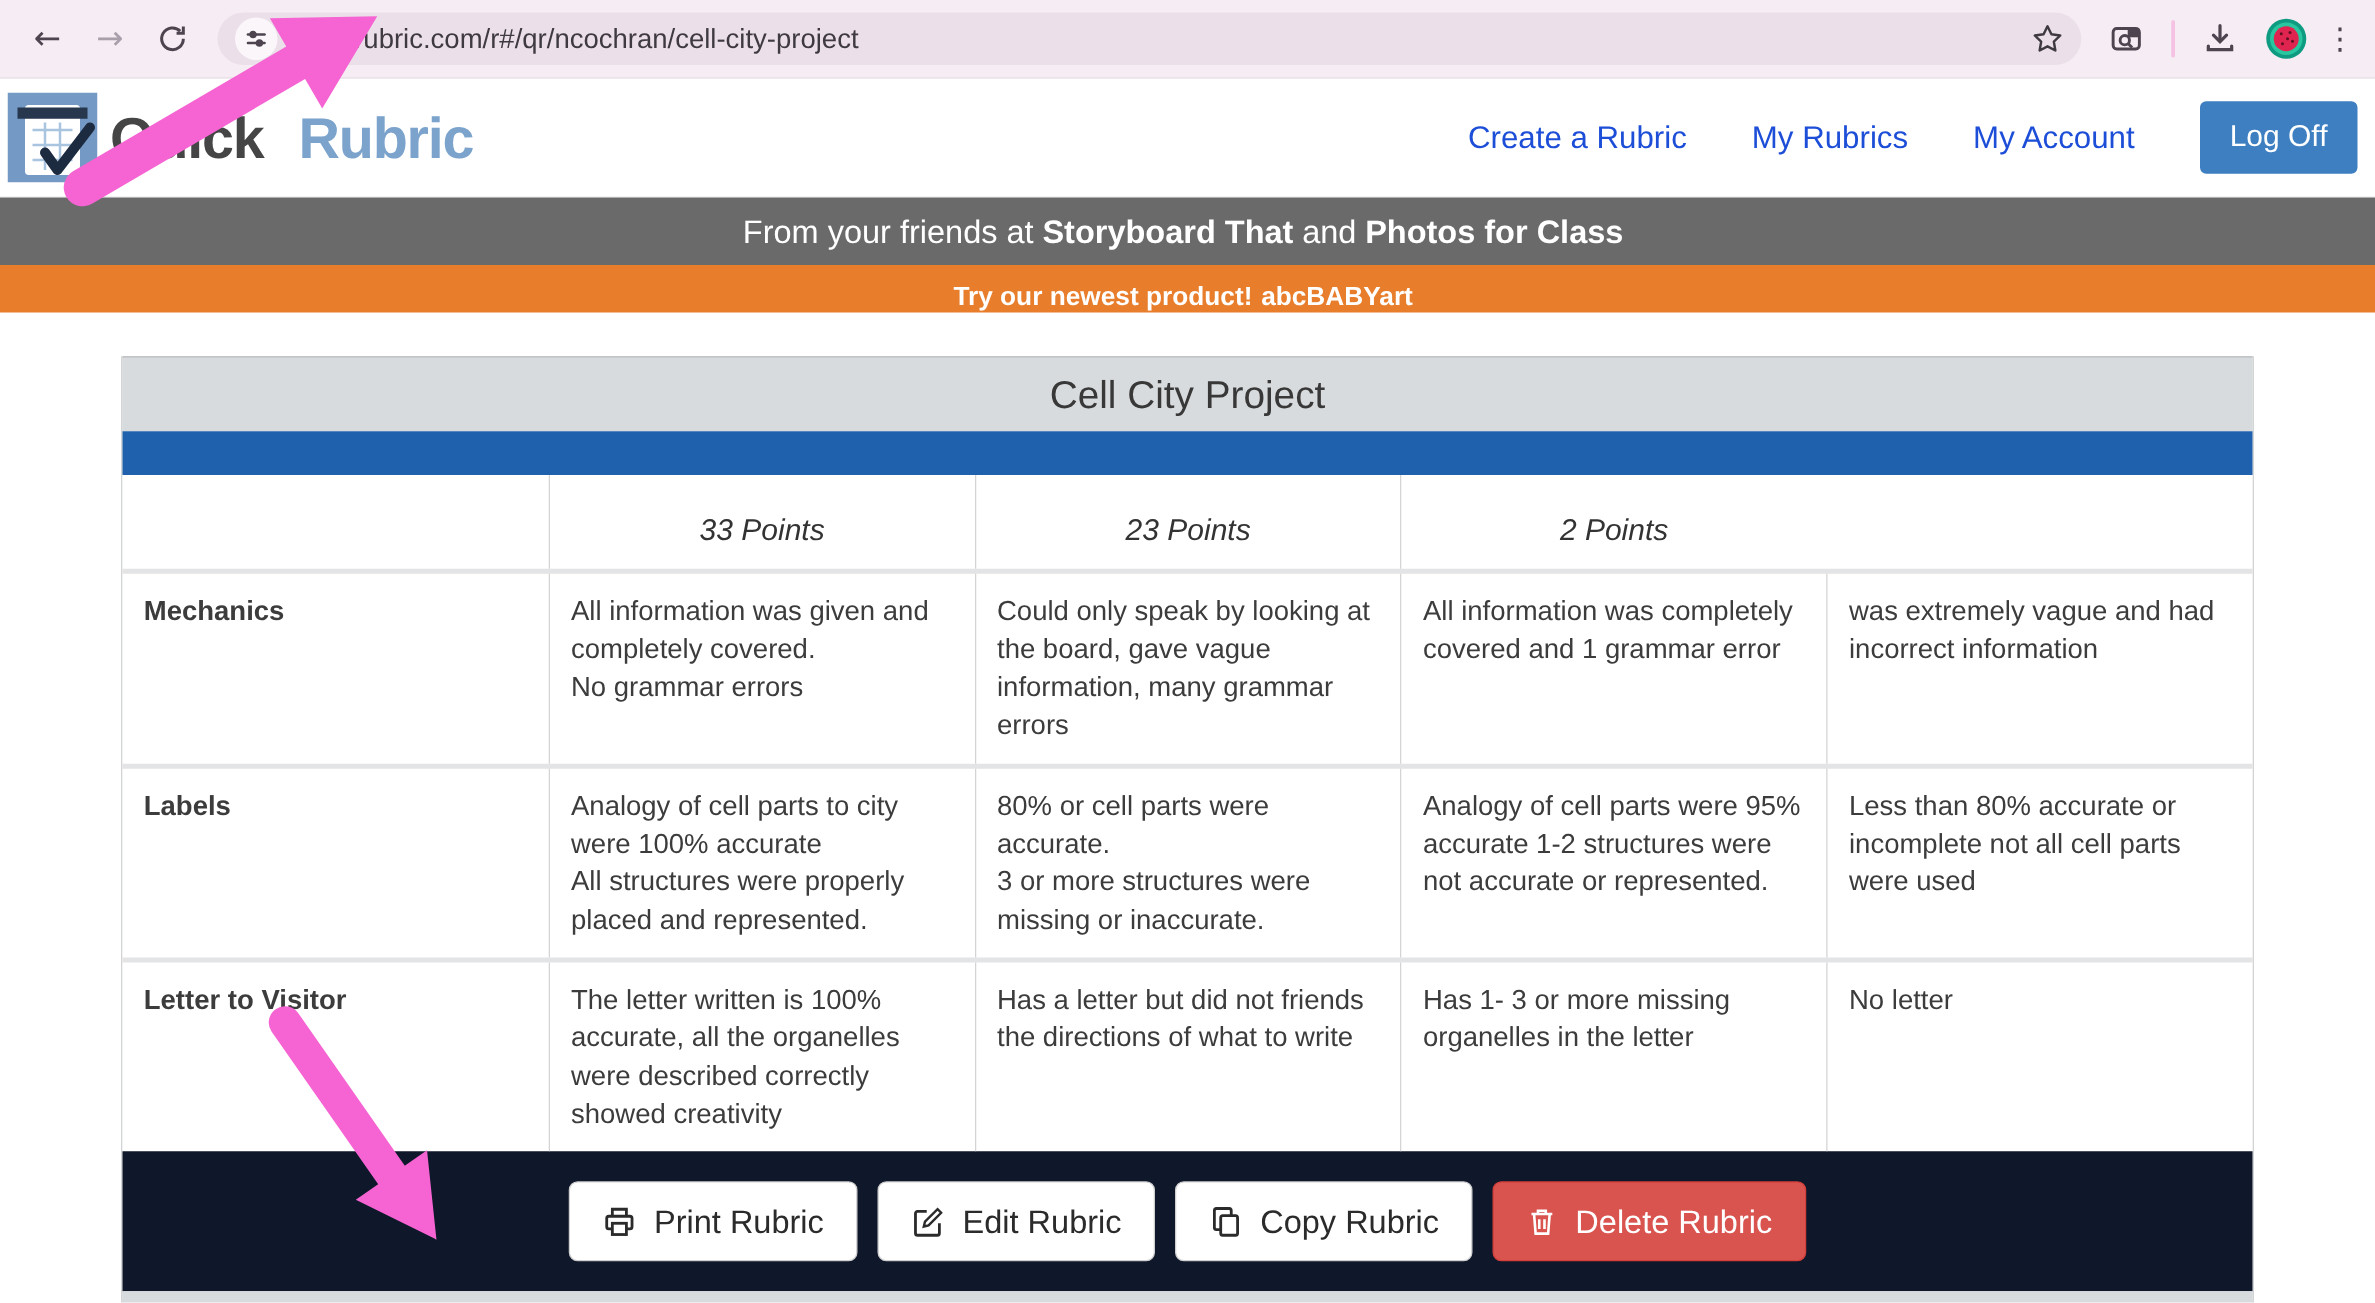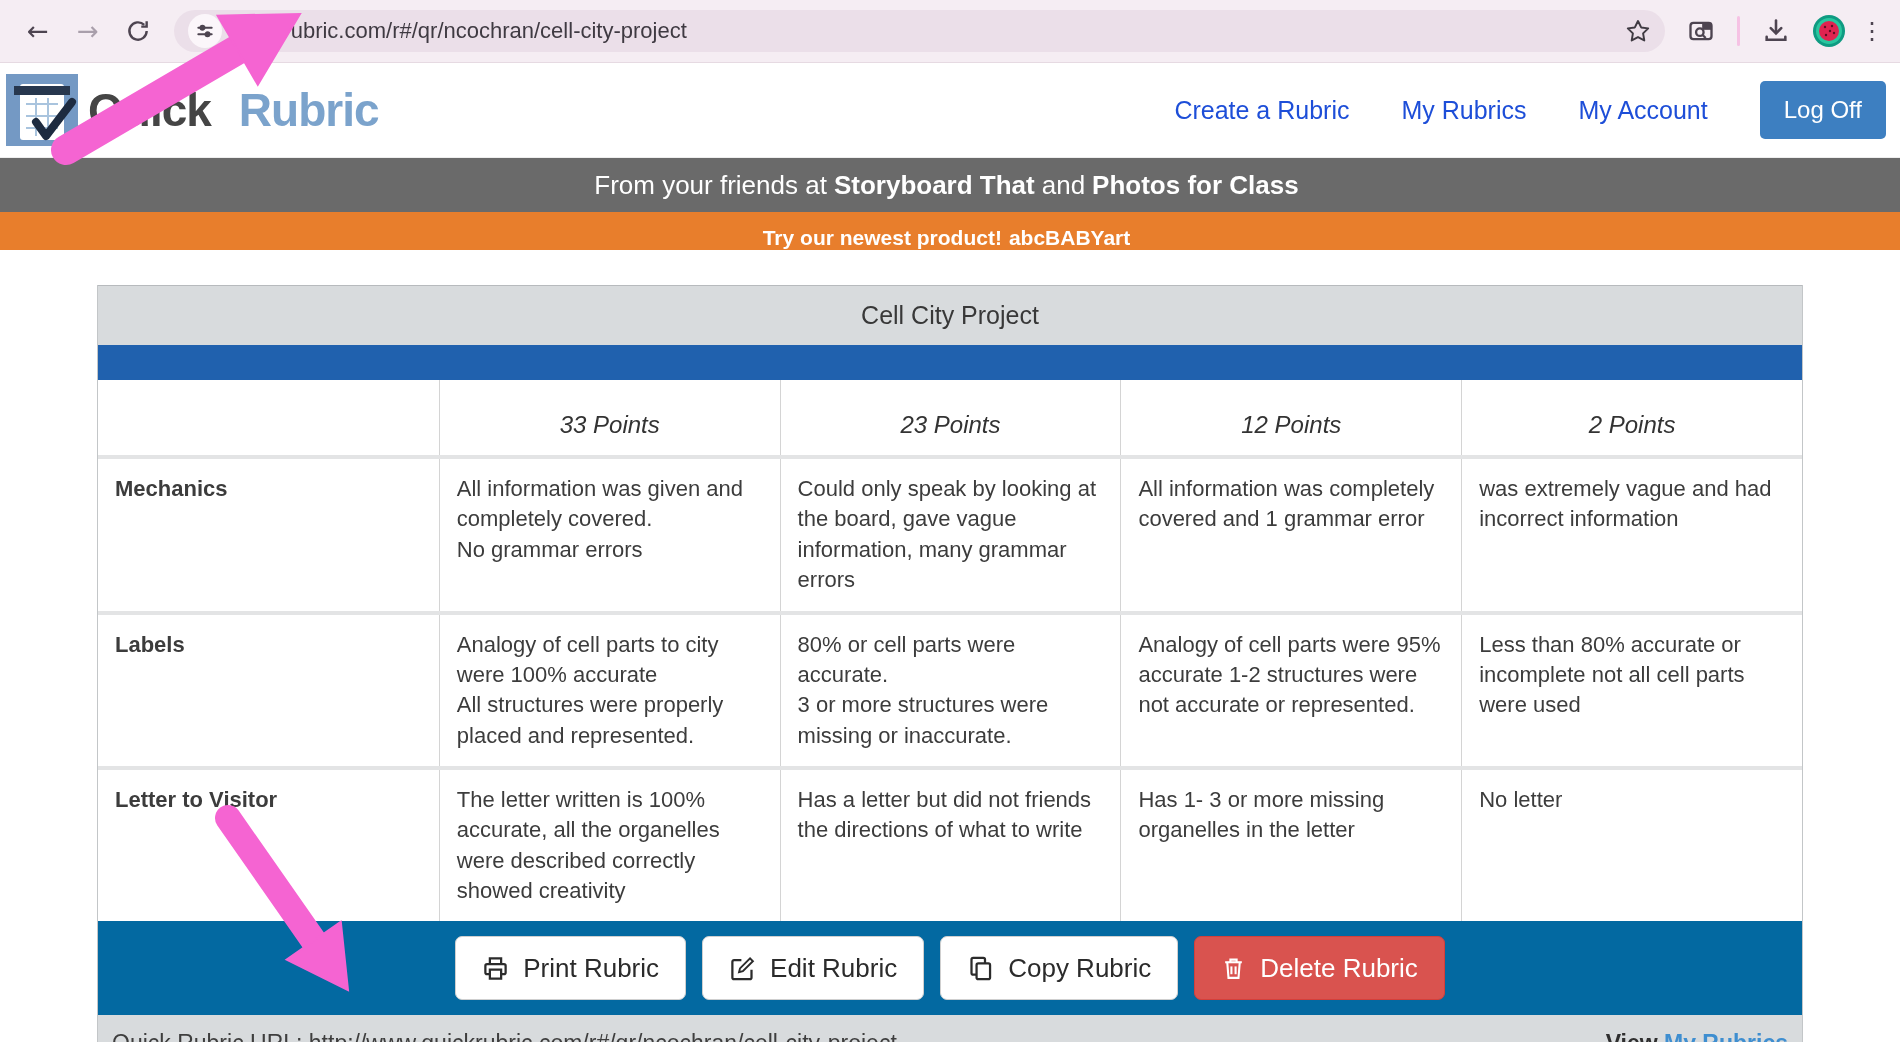--- a/index.html
+++ b/index.html
@@ -63,37 +63,37 @@
   }
   .banner-gray b, .banner-orange b { margin:0 7px; }
   .banner-gray span, .banner-orange span { white-space:pre; }
 
   
   .content { padding-top:35px; }
   .rubric { width:1706px; margin:0 auto; border:1px solid #c3c6c8; border-top:none; }
   .rubric-title {
     height:60px; background:#d8dbdd; border-top:1px solid #b7babd;
     display:flex; align-items:center; justify-content:center;
-    font-size:25px; color:#383838;
+    font-size:31px; color:#383838;
   }
   .blue-bar { height:35px; background:#2061ae; }
   .grid-row { display:grid; grid-template-columns:repeat(5,1fr); background:#ffffff; }
   .grid-row > div { border-left:1px solid #d4d4d4; padding:15px 17px; font-size:22px; line-height:1.38; color:#3c3c3c; }
   .grid-row > div:first-child { border-left:none; }
   .points-row > div { padding:28px 17px 14px 17px; font-style:italic; text-align:center; font-size:24px; color:#333; }
   .body-row { border-top:4px solid #e3e4e5; }
   .criteria-cell { font-weight:bold; color:#333333; }
   .cell-text { white-space:pre-line; }
   .row-mechanics { min-height:137px; }
   .row-labels { min-height:140px; }
   .row-letter { min-height:139px; }
 
   
   .actions-bar {
-    background:#0369a1; height:94px; display:flex; align-items:center;
+    background:#0f172a; height:112px; display:flex; align-items:center;
     justify-content:center; gap:16px;
   }
   .action-btn {
     display:flex; align-items:center; gap:14px; background:#ffffff; color:#2b2b2b;
     border:1px solid #cfcfcf; border-radius:7px; font-size:26px; padding:0 26px;
     height:64px; cursor:pointer; font-family:"Liberation Sans",sans-serif;
   }
   .action-btn.danger { background:#d9534f; border-color:#d43f3a; color:#ffffff; }
 
   
@@ -213,21 +213,20 @@
 <div class="content">
   <div class="rubric">
 
     <div class="rubric-title">Cell City Project</div>
     <div class="blue-bar"></div>
 
     <div class="grid-row points-row">
       <div></div>
       <div>33 Points</div>
       <div>23 Points</div>
-      <div>12 Points</div>
       <div>2 Points</div>
     </div>
 
     <div class="grid-row body-row row-mechanics">
       <div class="criteria-cell">Mechanics</div>
       <div class="cell-text">All information was given and completely covered.
 No grammar errors</div>
       <div class="cell-text">Could only speak by looking at the board, gave vague information, many grammar errors</div>
       <div class="cell-text">All information was completely covered and 1 grammar error</div>
       <div class="cell-text">was extremely vague and had incorrect information</div>

